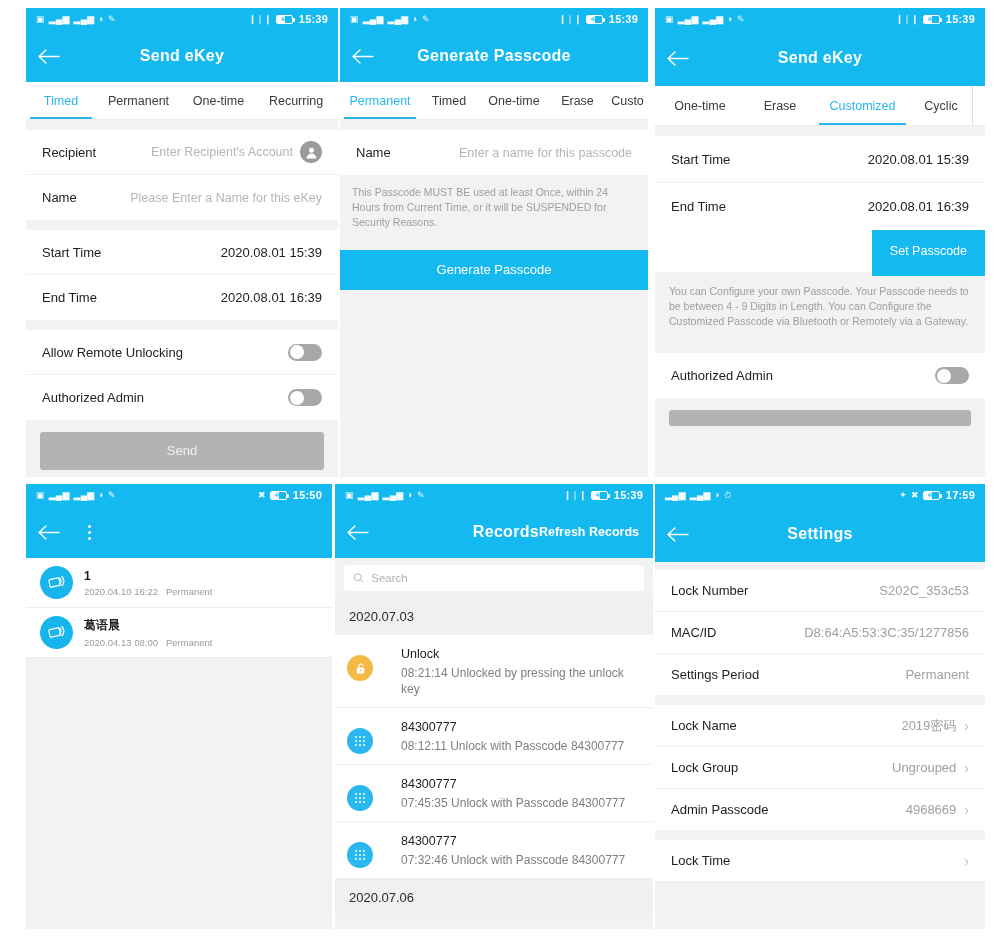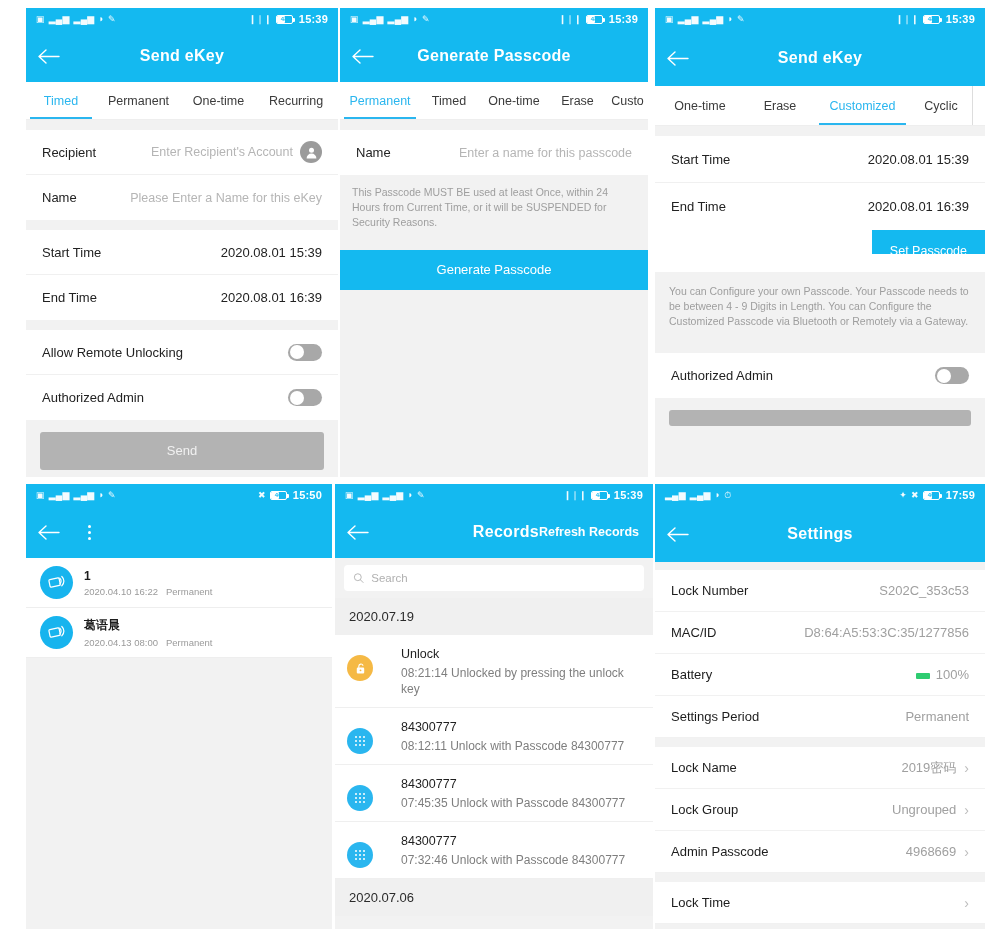--- a/index.html
+++ b/index.html
@@ -177,21 +177,21 @@
     line-height: 38px;
     margin: 12px 14px 0 14px;
     border-radius: 3px;
     cursor: pointer;
   }
   .btn-small {
     background: #14b9f0;
     color: #ffffff;
     font-size: 12.5px;
     padding: 0 18px;
-    height: 24px;
+    height: 46px;
     line-height: 42px;
     cursor: pointer;
   }
   .setpass-row {
     background: #ffffff;
     display: flex; justify-content: flex-end;
     height: 42px;
   }
   .stub-bar {
     margin: 12px 14px 0 14px;
@@ -618,21 +618,21 @@
     <div class="search-wrap">
       <div class="search-box">
         <svg width="12" height="12" viewBox="0 0 14 14">
             <circle cx="6" cy="6" r="4.3" fill="none" stroke="#b5b5b5" stroke-width="1.2"></circle>
             <path d="M9.3 9.3 L12.6 12.6" stroke="#b5b5b5" stroke-width="1.2" stroke-linecap="round"></path>
           </svg>
         <input type="text" placeholder="Search" style="">
       </div>
     </div>
 
-    <div class="date-head">2020.07.19</div>
+    <div class="date-head">2020.07.03</div>
 
     <div class="rec-item">
       <span class="rec-badge unlock">
         <svg width="13" height="13" viewBox="0 0 14 14">
             <rect x="3" y="6" width="8" height="6.4" rx="1.2" fill="#fff"></rect>
             <path d="M5.2 6 V4.3a2.3 2.3 0 0 1 4.4-.7" fill="none" stroke="#fff" stroke-width="1.2" stroke-linecap="round"></path>
             <circle cx="7" cy="9" r="1" fill="#f5b945"></circle>
           </svg>
       </span>
       <span class="rec-body">
@@ -745,24 +745,20 @@
     <div class="card">
       <div class="set-row">
         <span class="lbl">Lock Number</span>
         <span class="val">S202C_353c53</span>
       </div>
       <div class="set-row">
         <span class="lbl">MAC/ID</span>
         <span class="val">D8:64:A5:53:3C:35/1277856</span>
       </div>
       <div class="set-row">
-        <span class="lbl">Battery</span>
-        <span class="val"><span class="batt-chip"></span><span>100%</span></span>
-      </div>
-      <div class="set-row">
         <span class="lbl">Settings Period</span>
         <span class="val">Permanent</span>
       </div>
     </div>
 
     <div class="set-gap"></div>
 
     <div class="card">
       <div class="set-row">
         <span class="lbl">Lock Name</span>

